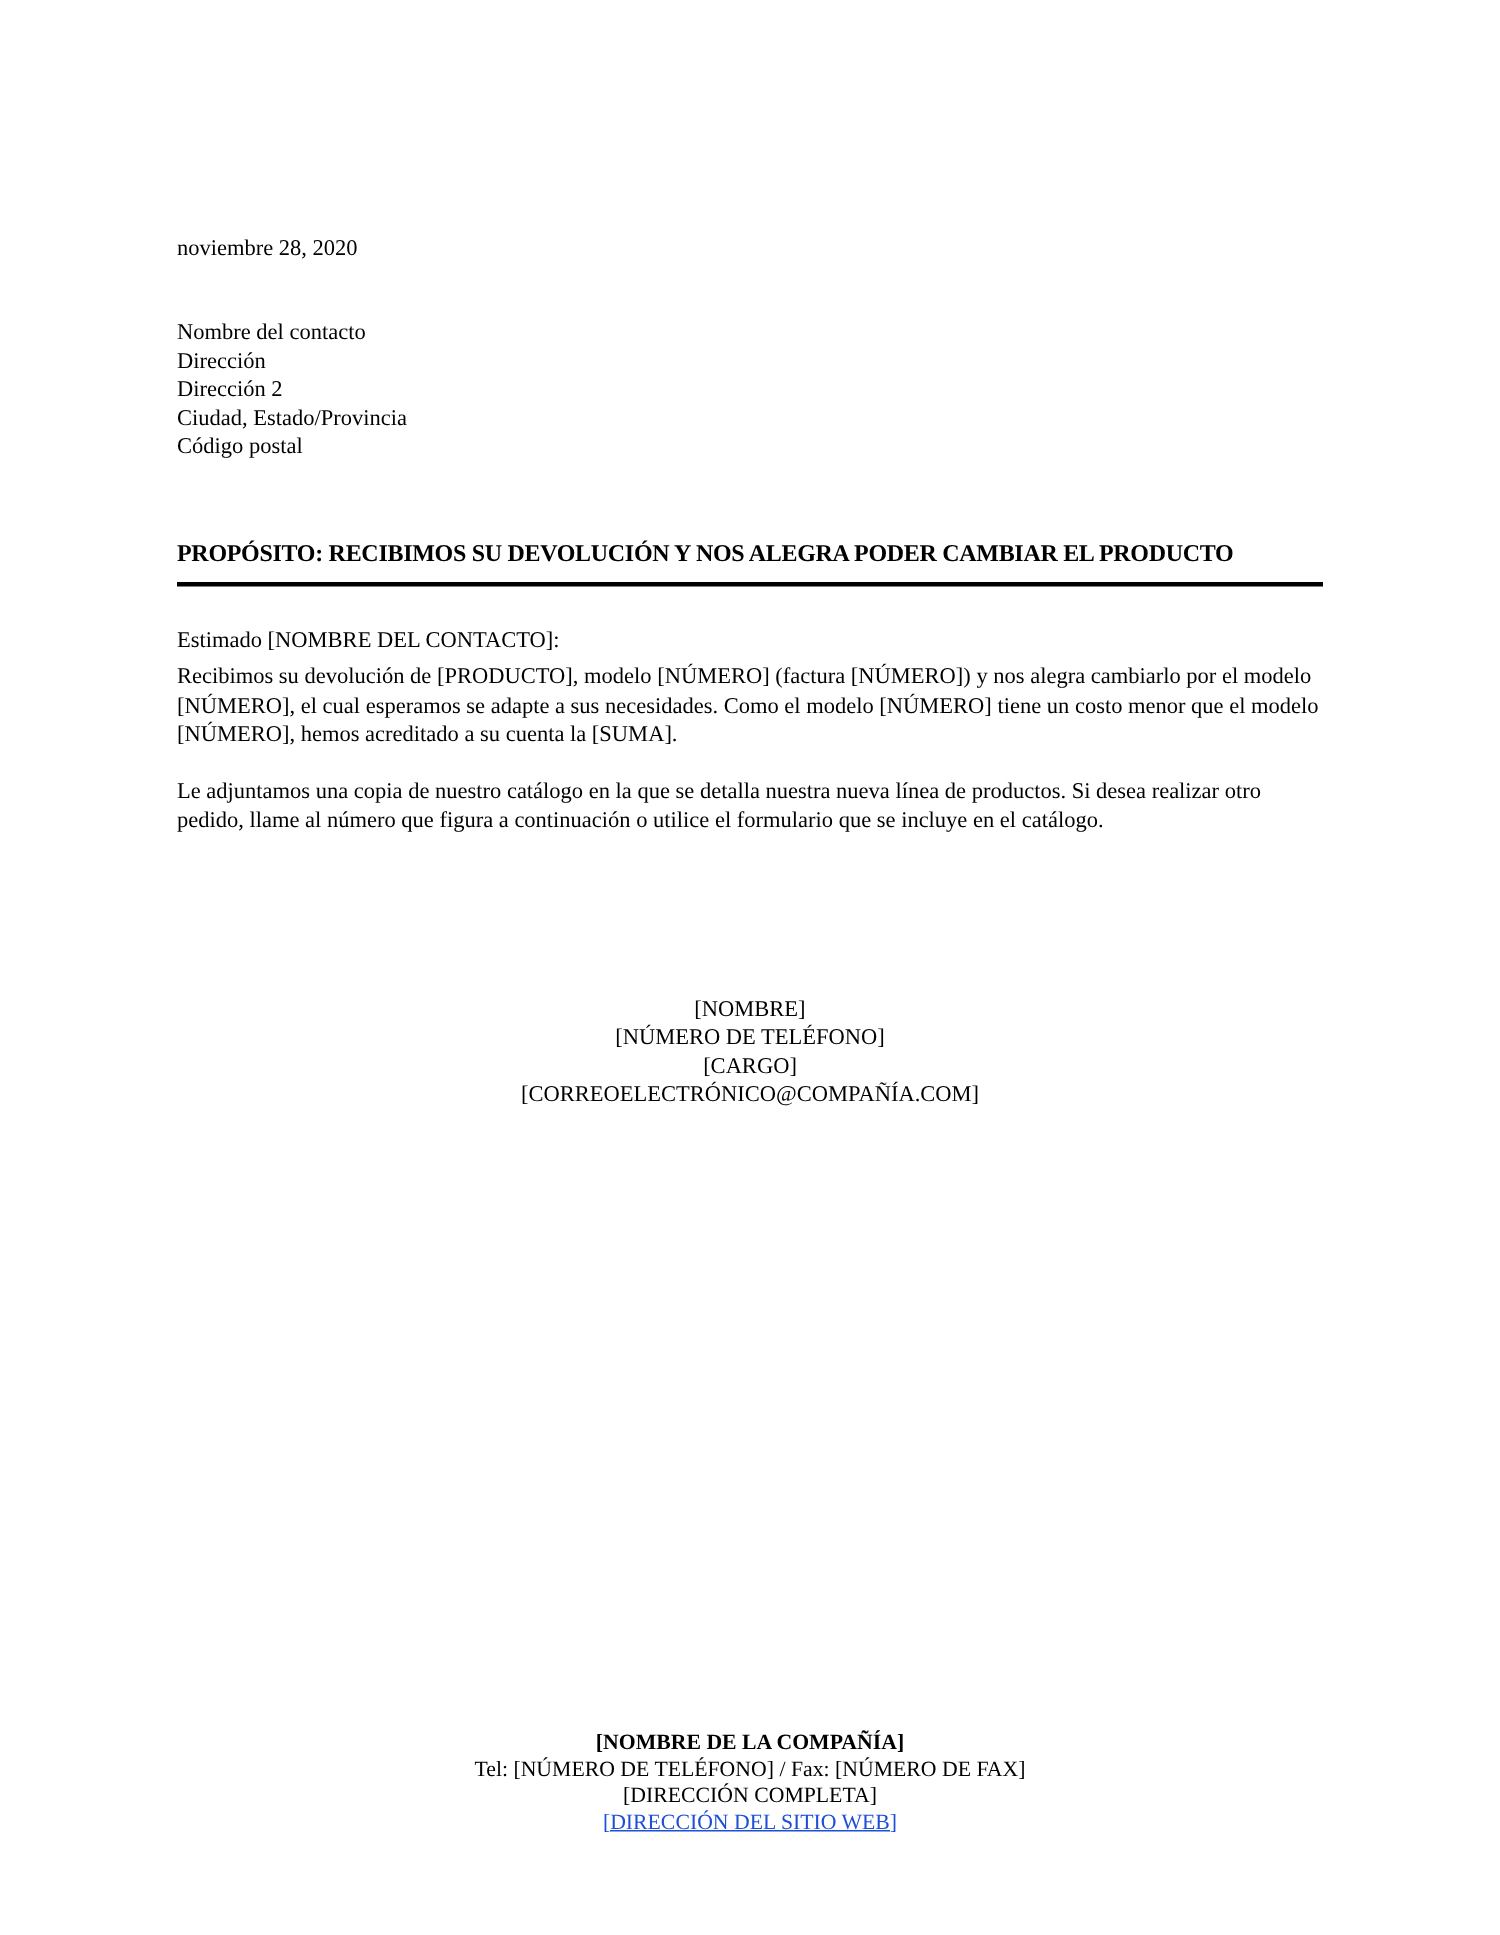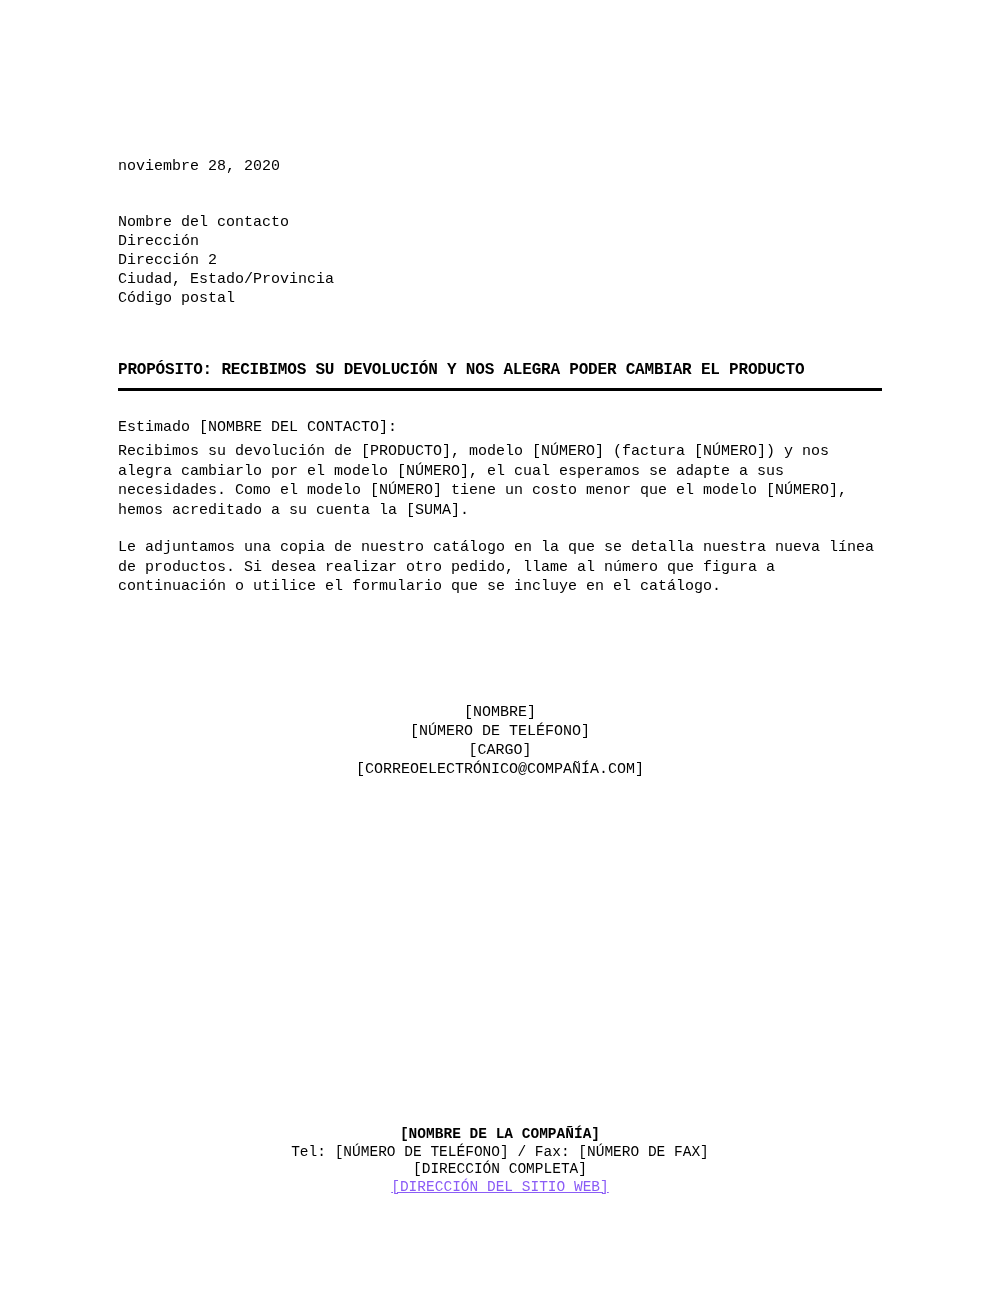--- a/index.html
+++ b/index.html
@@ -3,21 +3,21 @@
 <meta charset="utf-8">
 <style>
   * { margin: 0; padding: 0; box-sizing: border-box; }
   html, body { background: #ffffff; }
   .page {
     position: relative;
     width: 1000px;
     height: 1290px;
     background: #ffffff;
     color: #000000;
-    font-family: Liberation Mono, monospace;
+    font-family: Liberation Serif, serif;
     font-size: 15px;
     line-height: 19px;
     padding: 157px 118px 0 118px;
     overflow: hidden;
   }
   .date-line { margin: 0; }
   .recipient-block { margin-top: 37px; }
   .subject-heading {
     margin-top: 52px;
     font-size: 16px;
@@ -34,28 +34,28 @@
   }
   .salutation { margin-top: 27px; }
   .body-paragraph { margin-top: 5px; line-height: 19.5px; }
   .body-paragraph + .body-paragraph { margin-top: 18px; }
   .closing { margin-top: 37px; }
   .signature-block { margin-top: 106px; text-align: center; }
   .footer-block {
     position: absolute;
     left: 0;
     right: 0;
-    top: 1126px;
+    top: 1154px;
     text-align: center;
     font-size: 14.5px;
     line-height: 17.5px;
   }
   .footer-company { font-weight: bold; }
   .footer-link {
-    color: #8b5cf6;
+    color: #1d4ed8;
     text-decoration: underline;
     cursor: pointer;
   }
 </style>
 </head>
 <body>
 
 <div class="page">
 
   <div class="date-line">noviembre 28, 2020</div>

